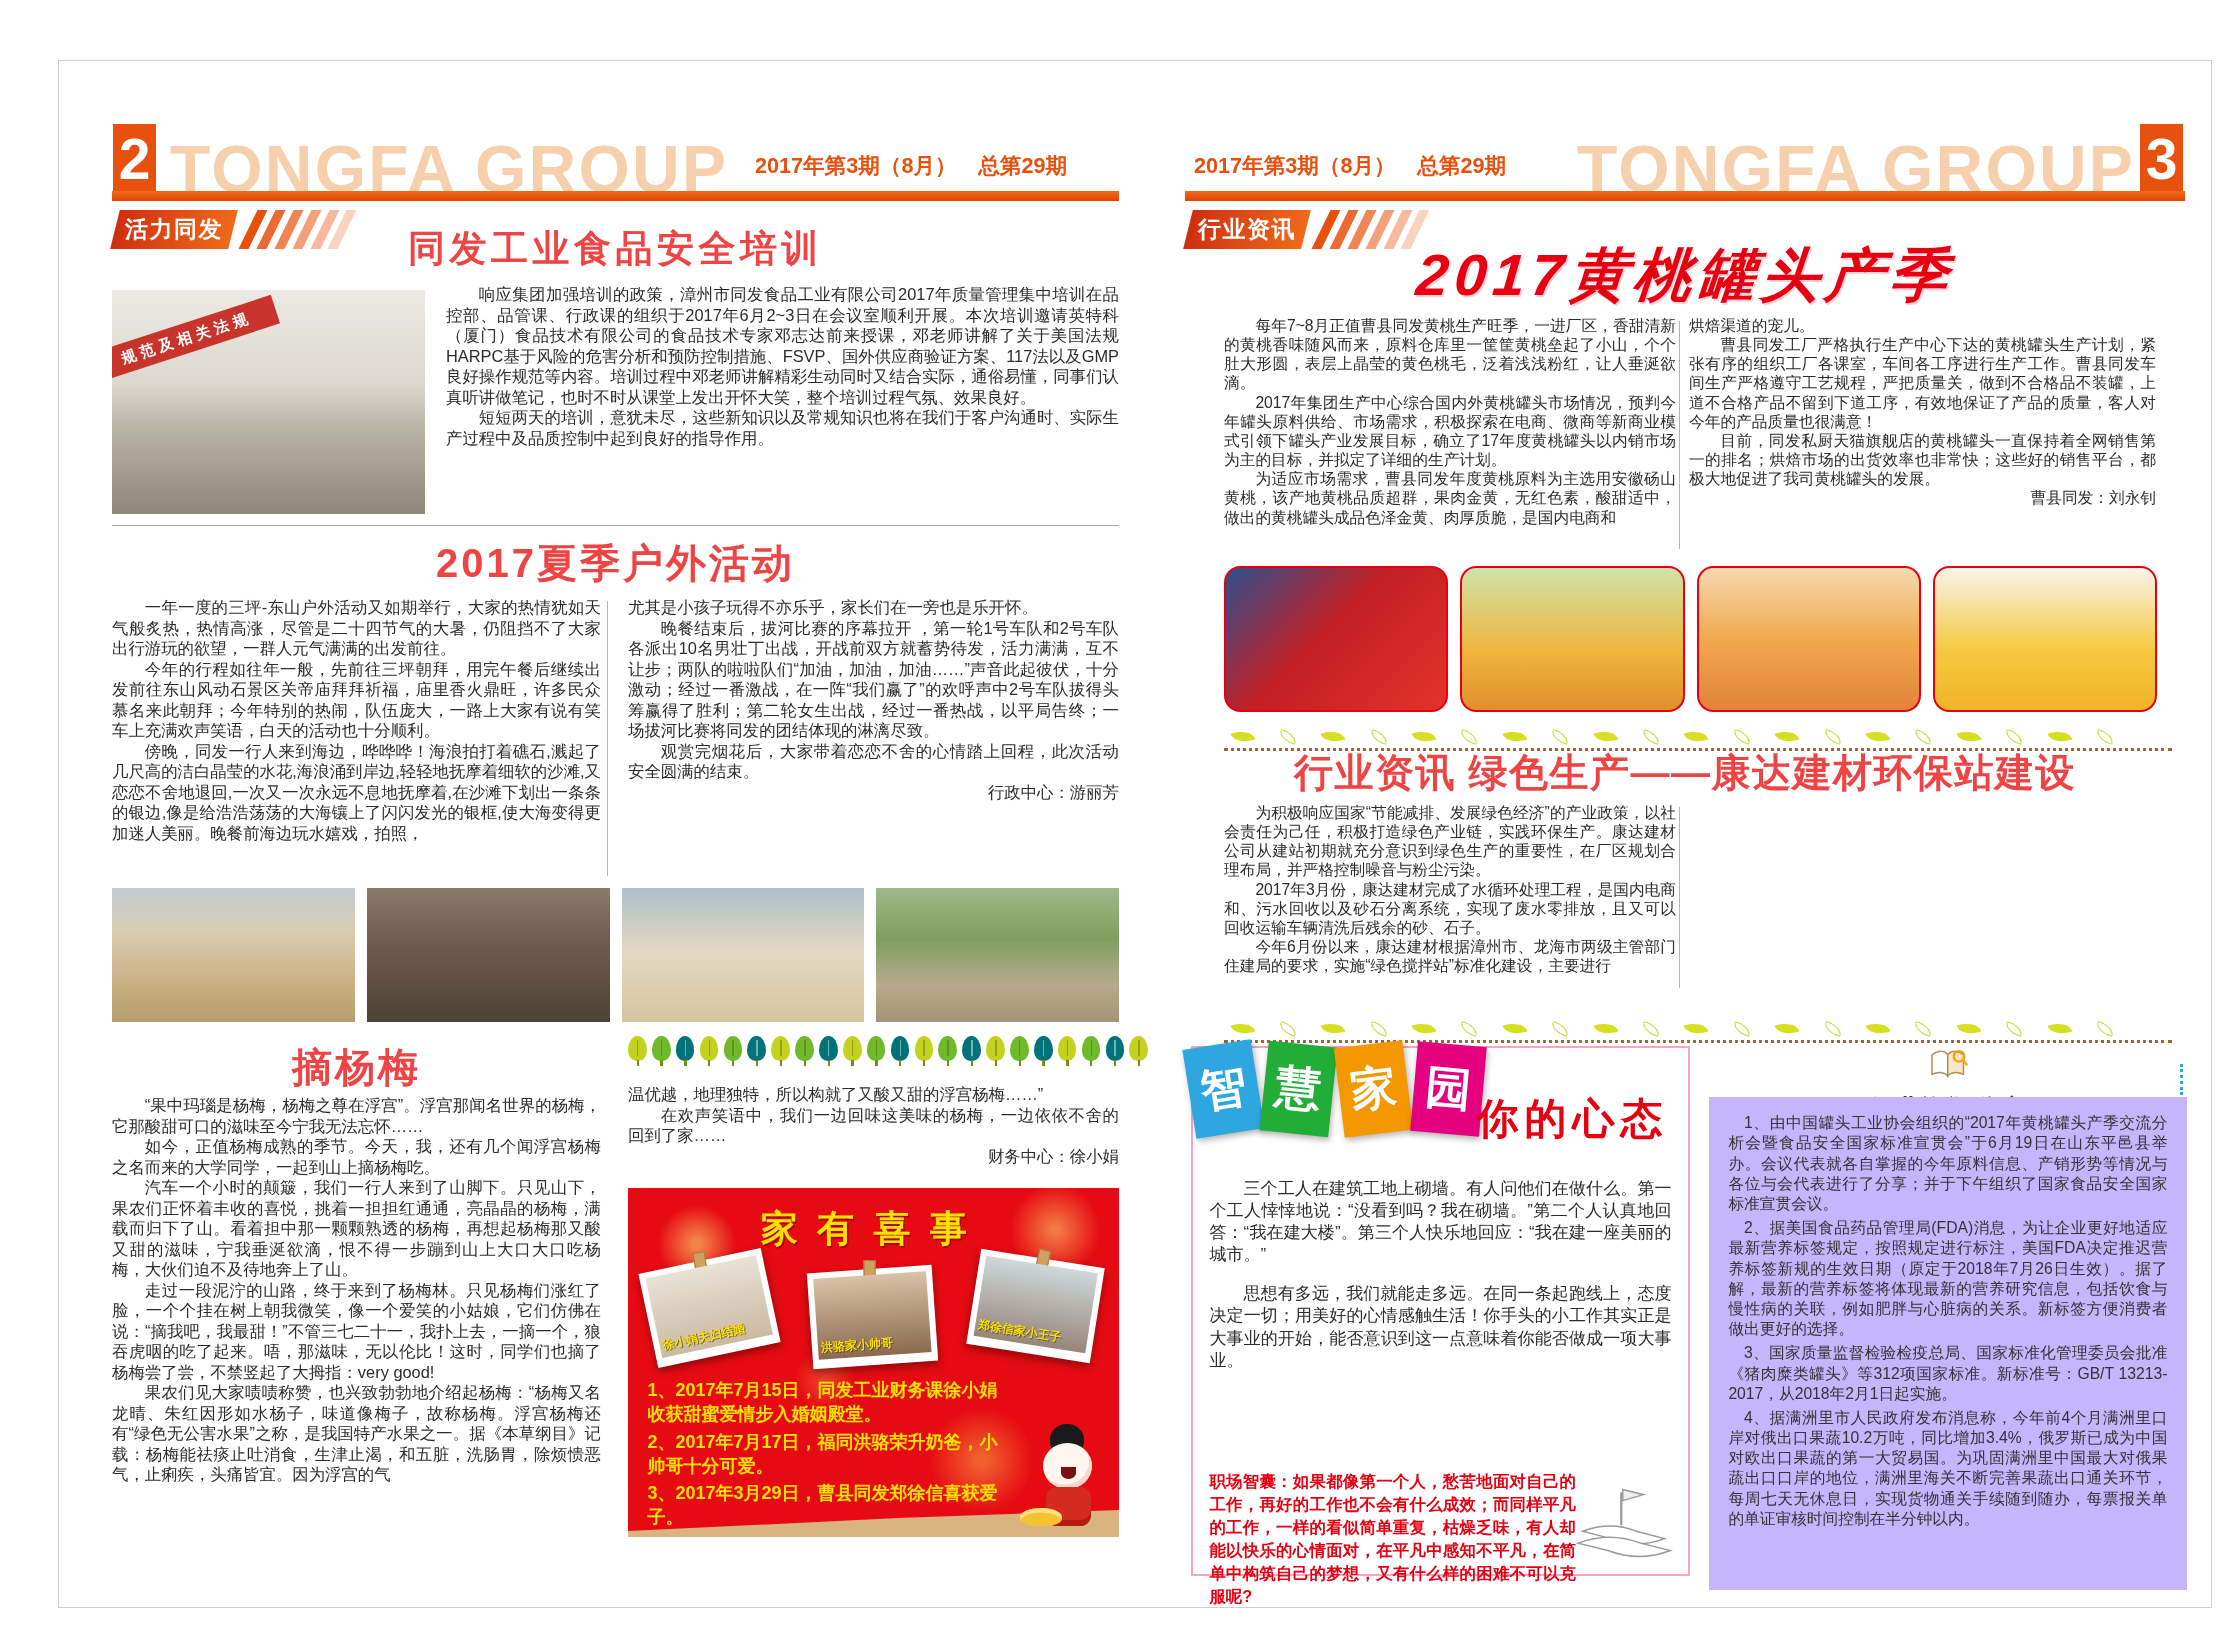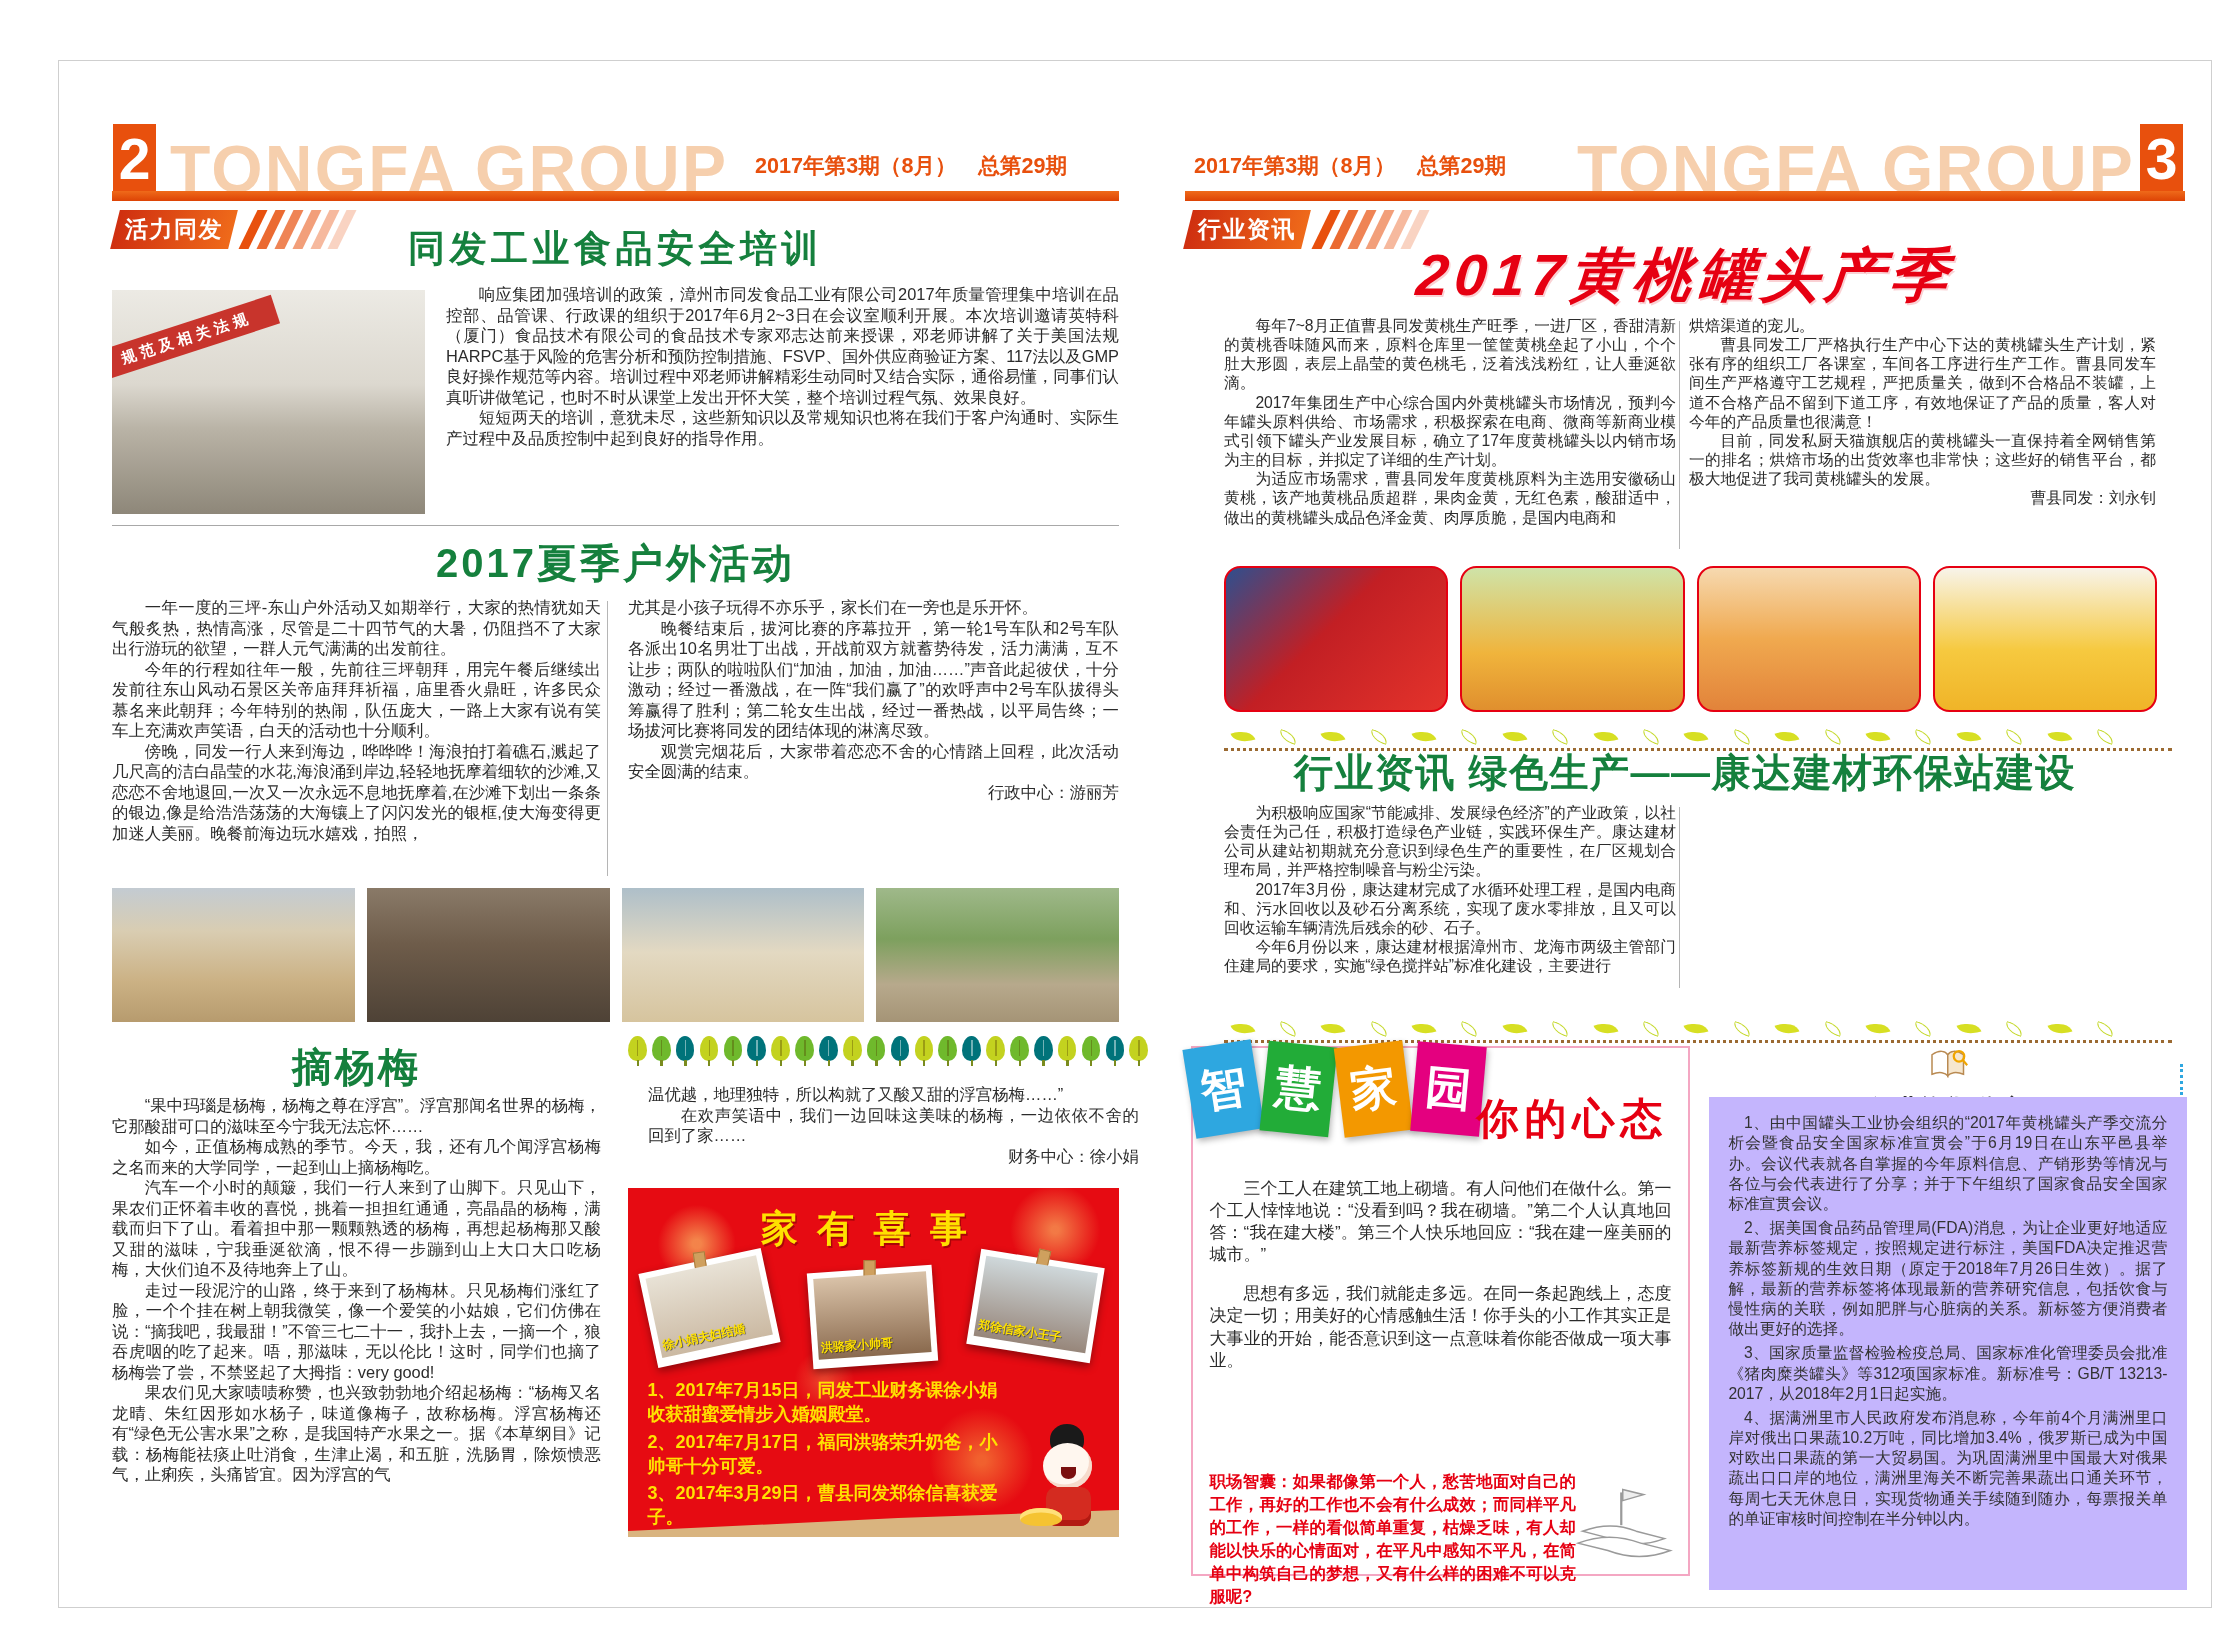--- a/index.html
+++ b/index.html
@@ -17,21 +17,21 @@
   .badge{width:118px;height:39px;background:linear-gradient(90deg,#cf2f10,#ef6a1a);color:#fff;
          font-size:23px;font-weight:bold;display:flex;align-items:center;justify-content:center;
          transform:skewX(-14deg);}
   .badge span{transform:skewX(14deg);letter-spacing:1.5px;}
   .stripes{display:flex;gap:8.2px;}
   .stripes i{display:block;width:9.7px;height:39px;background:#e8500d;transform:skewX(-26deg);}
   .stripes i:nth-child(2){opacity:.85}.stripes i:nth-child(3){opacity:.7}
   .stripes i:nth-child(4){opacity:.55}.stripes i:nth-child(5){opacity:.4}.stripes i:nth-child(6){opacity:.25}
 
   
-  .htitle{color:#15803d;font-weight:bold;text-align:center;white-space:nowrap;}
+  .htitle{color:#ef4444;font-weight:bold;text-align:center;white-space:nowrap;}
   .t50{font-size:37px;letter-spacing:4.5px;}
   .t54{font-size:40px;letter-spacing:3px;}
   .t52{font-size:39px;letter-spacing:1.5px;}
   .brush{font-size:58px;font-weight:bold;font-style:italic;color:#e60012;letter-spacing:6px;
          transform:skewX(-5deg);text-shadow:1.5px 1.5px 0 rgba(230,0,18,.18);}
   .body-l{font-size:16.4px;line-height:1.25;text-align:justify;}
   .body-r{font-size:15.7px;line-height:1.22;text-align:justify;}
   .body-l p,.body-r p{margin:0;}
   .indent{text-indent:2em;}
   .plain{text-indent:0;}
@@ -204,21 +204,21 @@
       <span class="leaf lf2"></span>
       <span class="leaf lf3"></span>
       <span class="leaf lf1"></span>
     <span class="leaf lf2"></span>
       <span class="leaf lf3"></span>
       <span class="leaf lf1"></span>
       <span class="leaf lf2"></span>
     <span class="leaf lf3"></span>
       <span class="leaf lf1"></span>
   </div>
-  <div class="abs body-l" style="left:628px;top:1084px;width:491px;margin-left:20px;">
+  <div class="abs body-l" style="left:628px;top:1084px;width:491px;">
       <p class="plain">温优越，地理独特，所以构就了又酸又甜的浮宫杨梅……”</p>
       <p class="indent">在欢声笑语中，我们一边回味这美味的杨梅，一边依依不舍的回到了家……</p>
       <p class="sign">财务中心：徐小娟</p>
     </div>
 
   <div class="abs happybox" style="left:628px;top:1188px;width:491px;height:349px;">
     <div class="happy-title">家有喜事</div>
     <div class="polaroid" style="left:19.4px;top:72px;transform:rotate(-12deg);">
       <div class="pph pph1">
           <span class="cap">徐小娟夫妇结婚</span>

